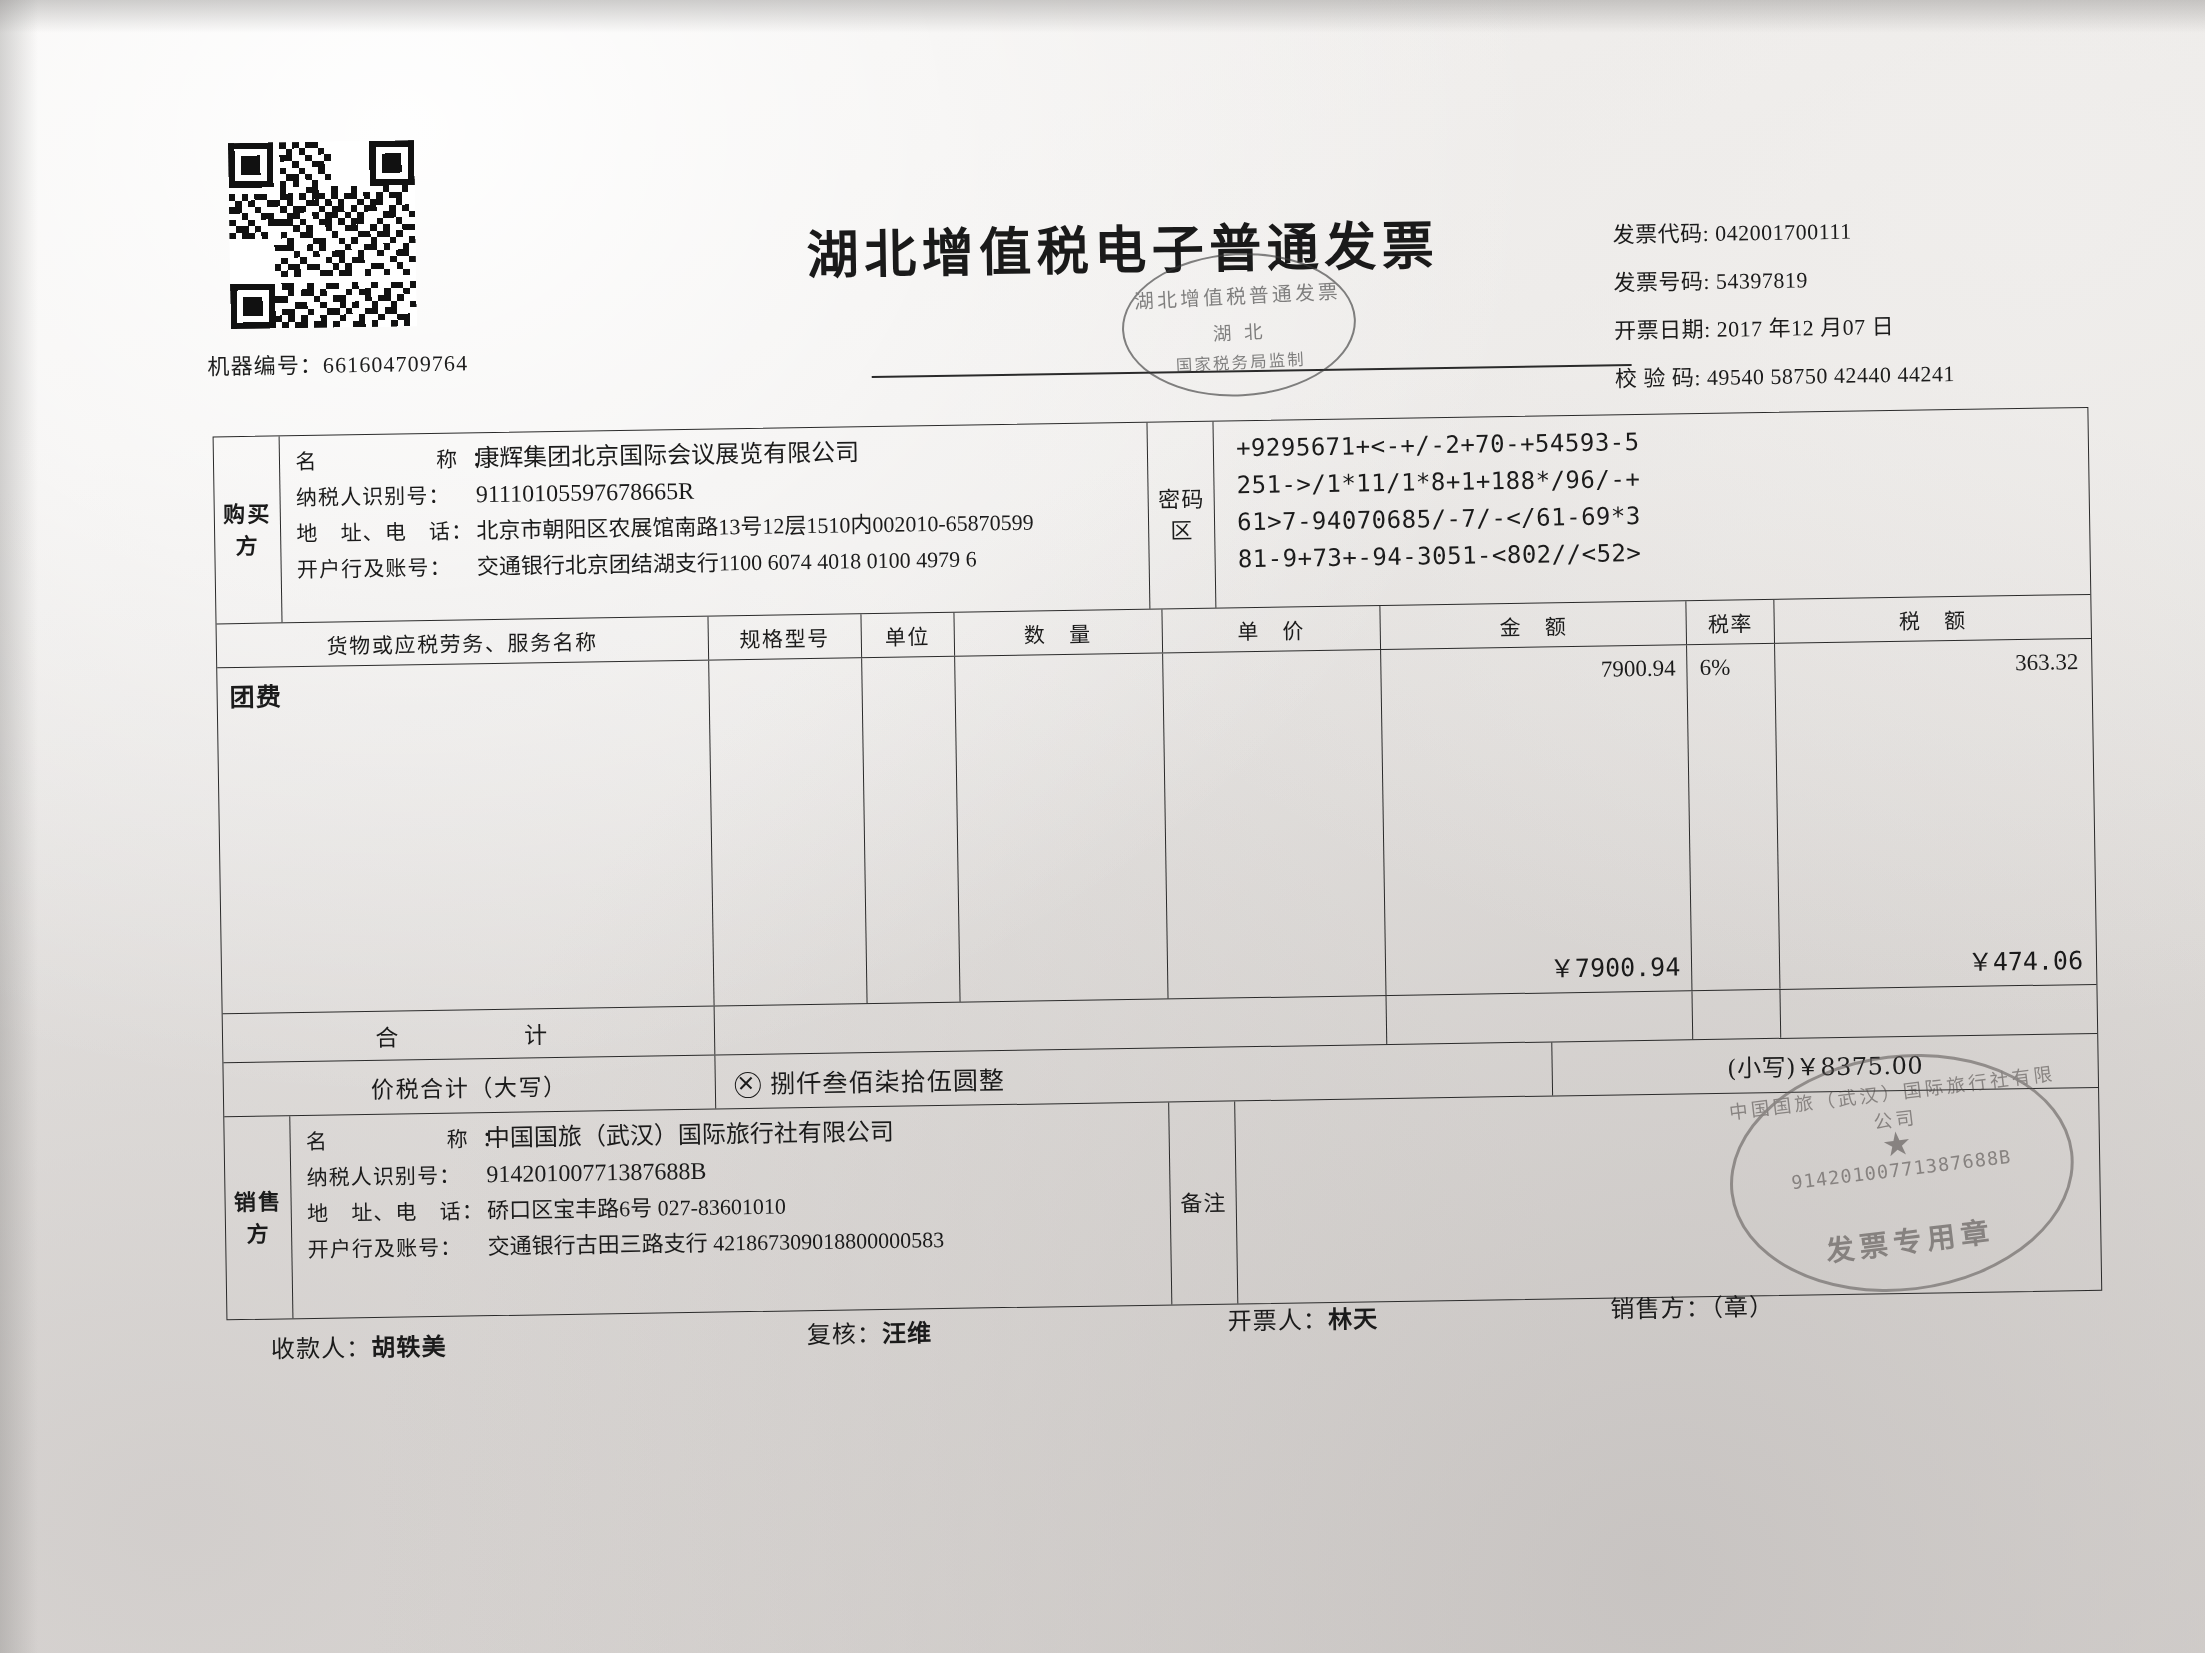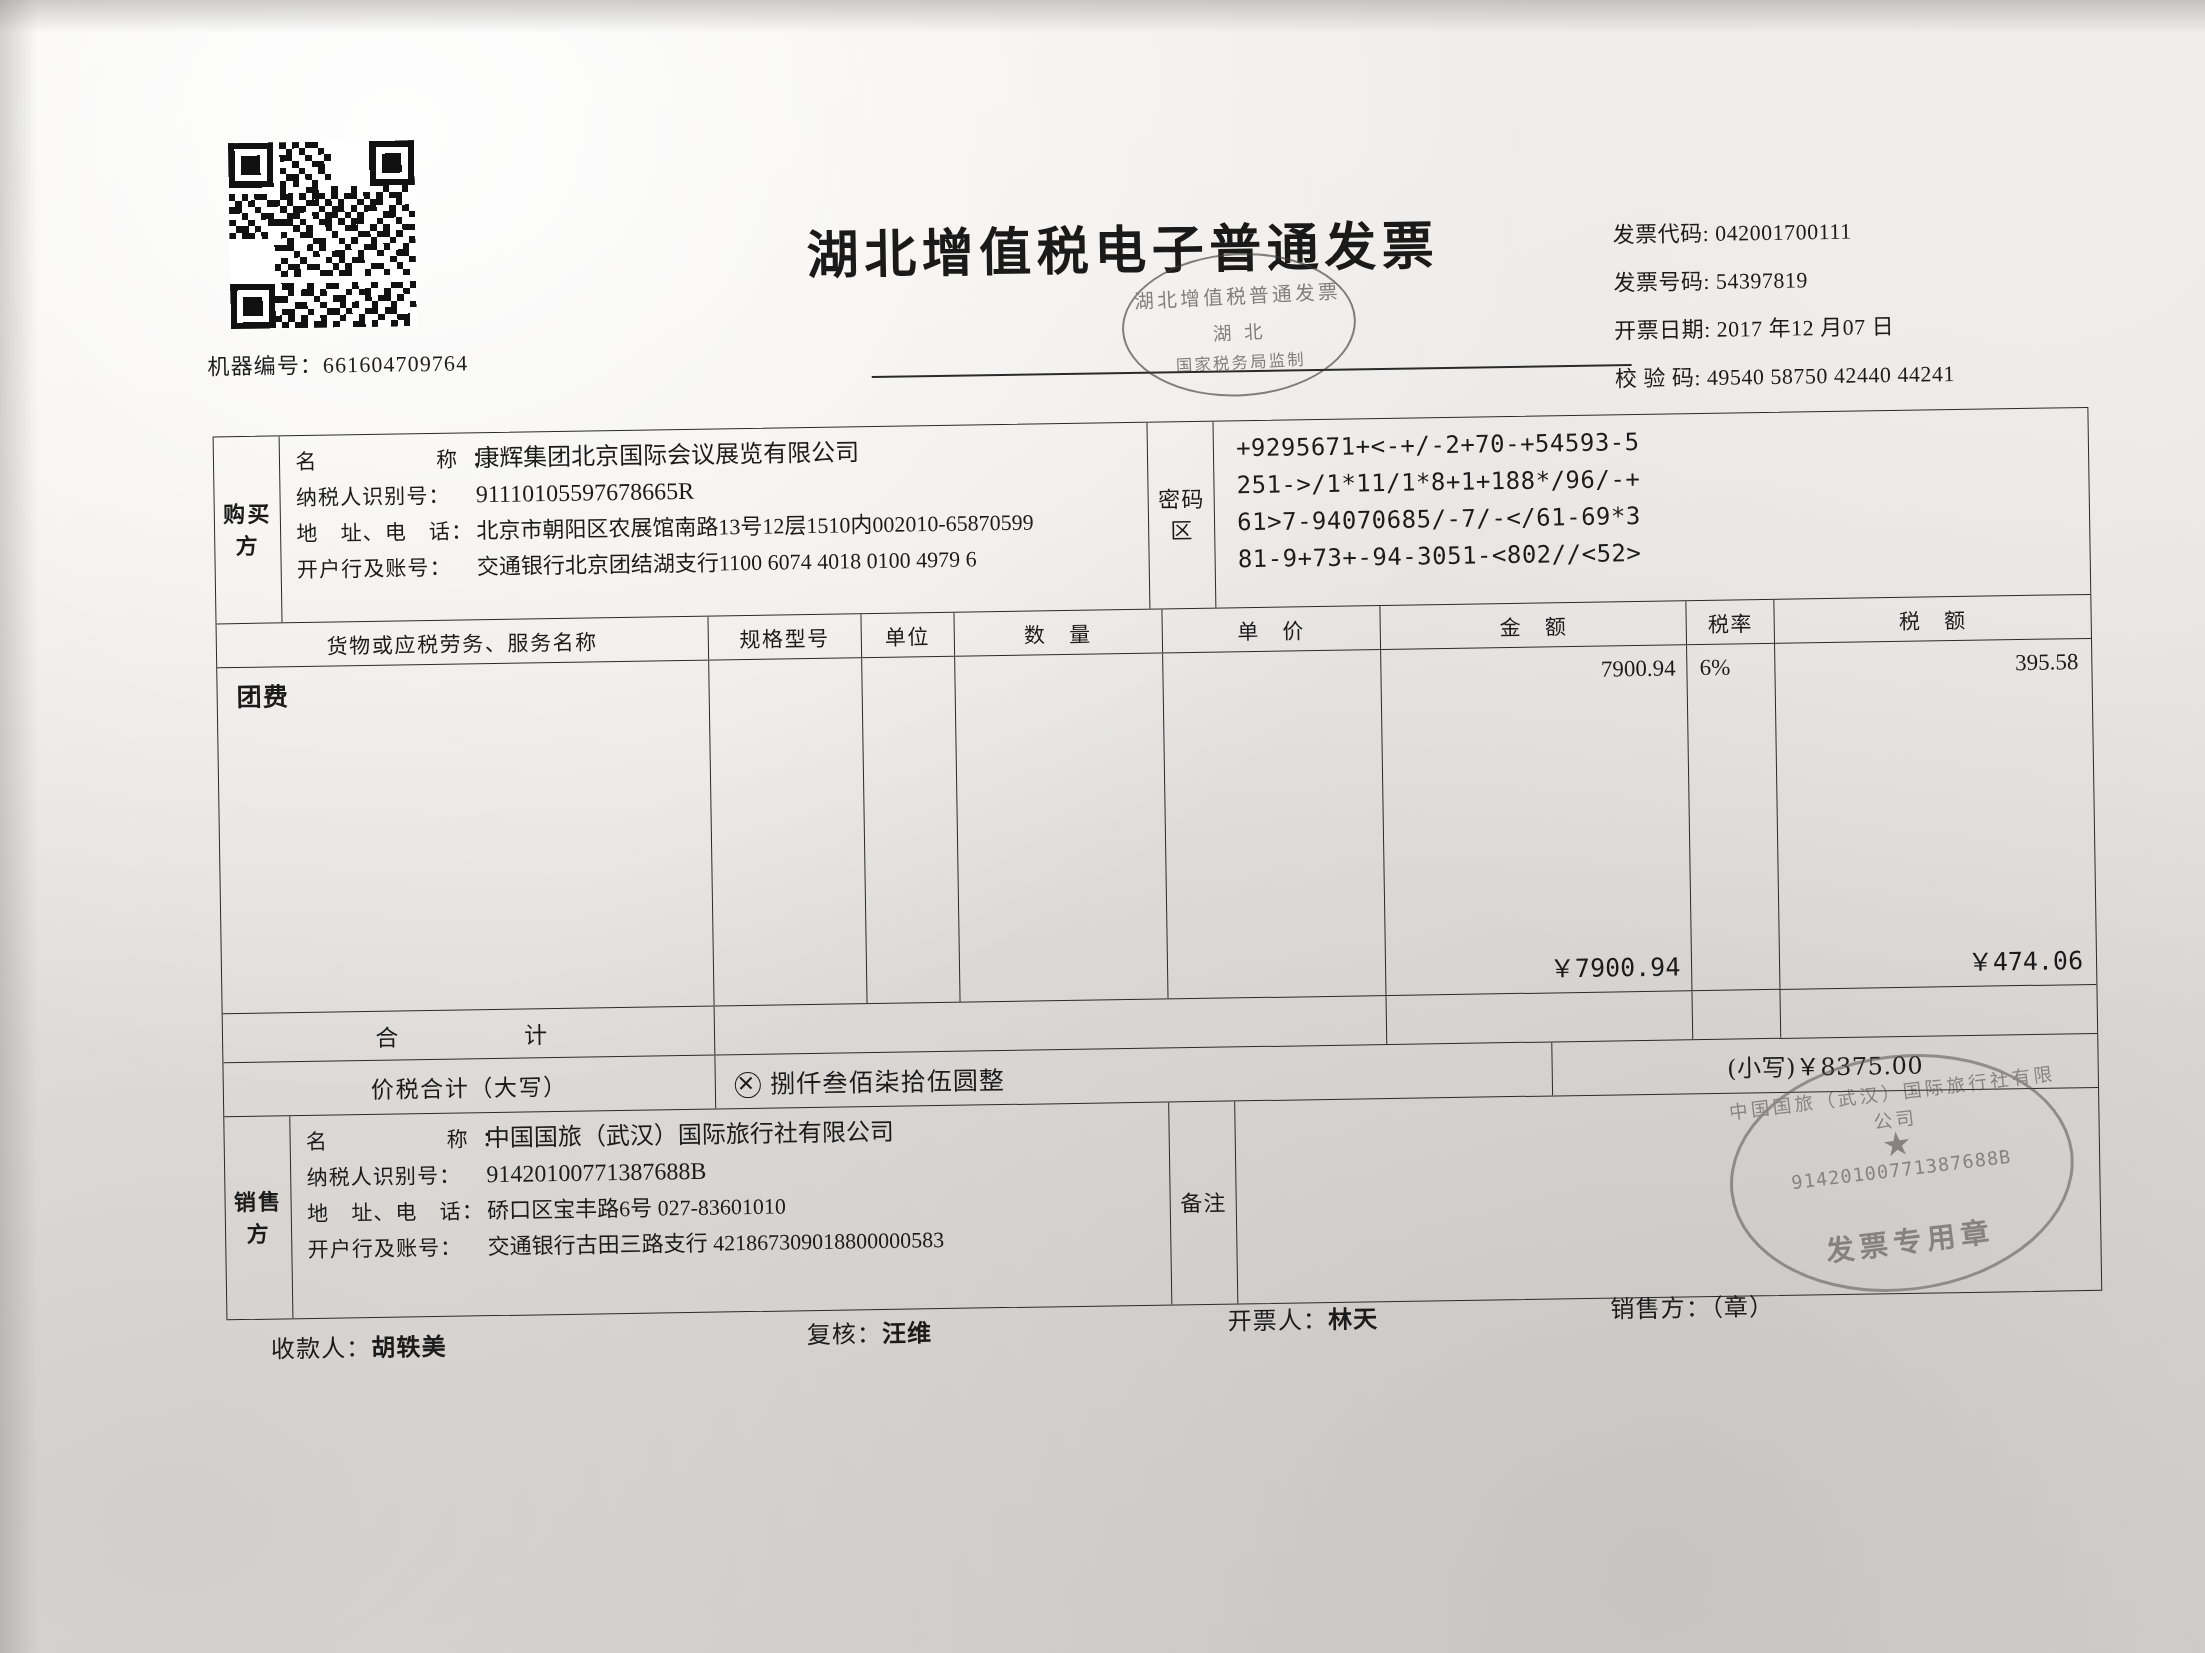--- a/index.html
+++ b/index.html
@@ -109,21 +109,21 @@
   .c-spec{width:153px;}
   .c-unit{width:93px;}
   .c-qty{width:208px;}
   .c-price{width:219px;}
   .c-amount{width:306px;}
   .c-rate{width:88px;}
   .c-tax{width:316px;}
 
   .gbody{height:345px;position:relative;}
   .goods-name{position:absolute;left:12px;top:8.8px;font-size:25px;letter-spacing:1.1px;
-              font-family:"DejaVu Serif","Liberation Serif",serif;font-weight:700;margin-left:7px;}
+              font-family:"DejaVu Serif","Liberation Serif",serif;font-weight:700;}
   .amt-top{position:absolute;right:11px;top:9.8px;font-size:23px;font-family:"Liberation Serif",serif;}
   .rate-top{position:absolute;left:12px;top:9.8px;font-size:23px;font-family:"Liberation Serif",serif;}
   .tax-top{position:absolute;right:13px;top:9.8px;font-size:23px;font-family:"Liberation Serif",serif;}
   .amt-bot{position:absolute;right:11px;bottom:7.7px;font-size:25px;font-family:"DejaVu Sans Mono",monospace;}
   .tax-bot{position:absolute;right:13px;bottom:7.7px;font-size:25px;font-family:"DejaVu Sans Mono",monospace;}
 
   .sumrow{height:48px;}
   .sum-label{width:492px;display:flex;align-items:center;justify-content:center;
              font-size:23px;letter-spacing:14.2px;font-family:"DejaVu Serif",serif;}
   .sum-mid{width:673px;}
@@ -478,21 +478,21 @@
       <div class="cell c-qty"></div>
       <div class="cell c-price"></div>
       <div class="cell c-amount" style="position:relative">
         <span class="amt-top">7900.94</span>
         <span class="amt-bot">￥7900.94</span>
       </div>
       <div class="cell c-rate" style="position:relative">
         <span class="rate-top">6%</span>
       </div>
       <div class="cell c-tax" style="position:relative">
-        <span class="tax-top">395.58</span>
+        <span class="tax-top">363.32</span>
         <span class="tax-bot">￥474.06</span>
       </div>
     </div>
 
     <div class="row brow sumrow">
       <div class="cell sum-label">合　　　计</div>
       <div class="cell sum-mid"></div>
       <div class="cell sum-amt"></div>
       <div class="cell sum-rate"></div>
       <div class="cell sum-tax"></div>

